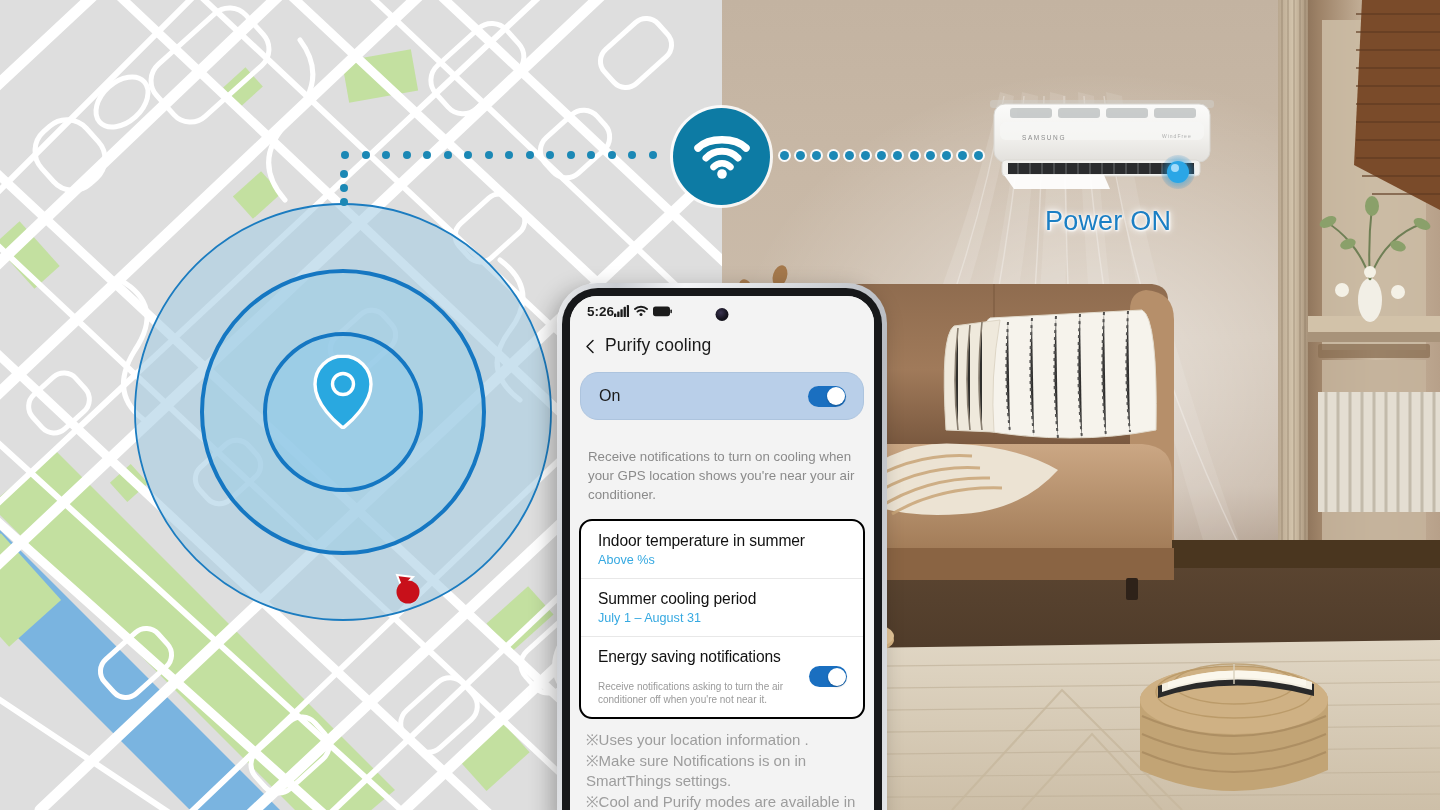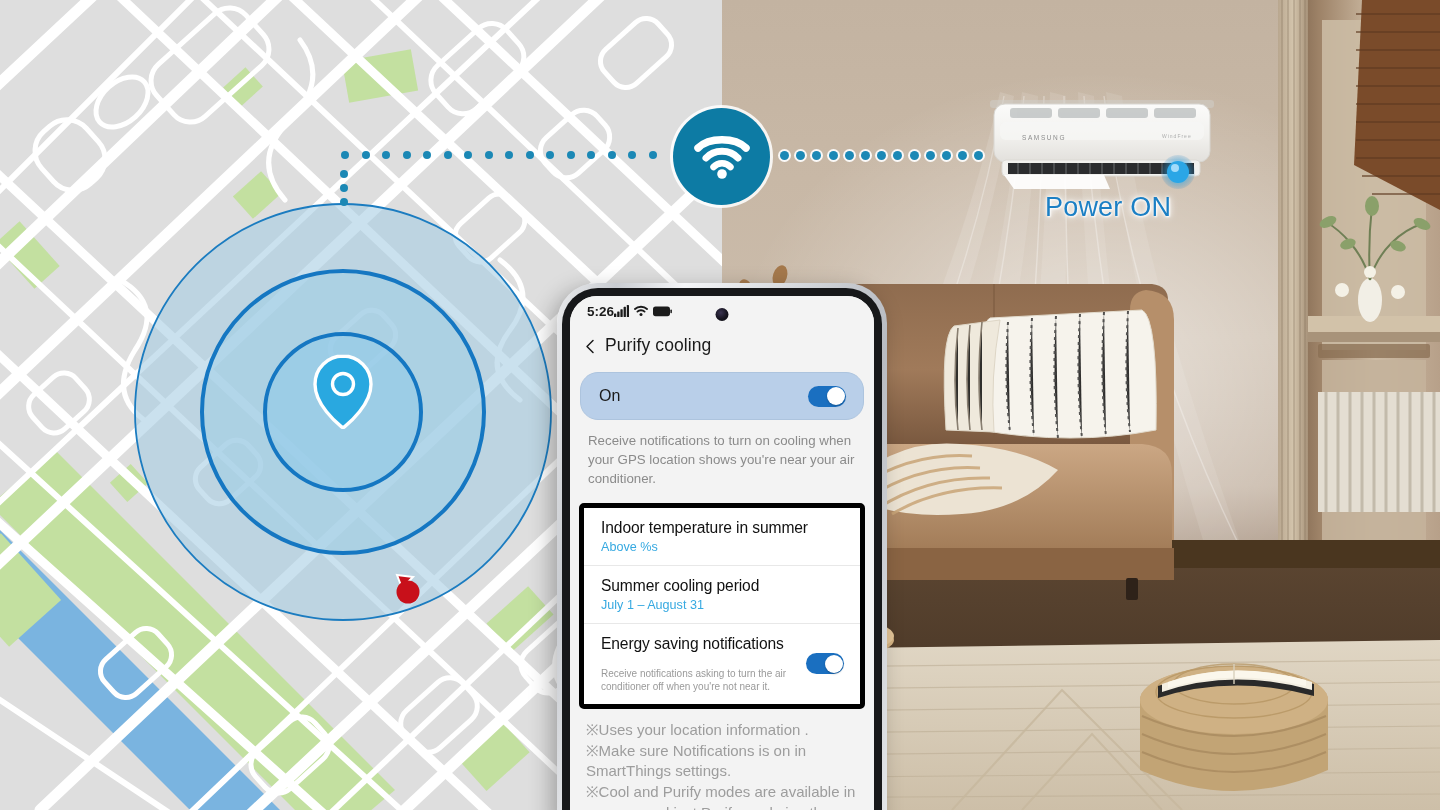--- a/index.html
+++ b/index.html
@@ -38,21 +38,21 @@
   }
 
   
   .dots { position:absolute; z-index: 25; }
   .dot-l { width: 8px; height: 8px; border-radius: 50%; background: #1b88b5; position: absolute; }
   .dot-r { width: 9px; height: 9px; border-radius: 50%; background: #1b88b5;
            box-shadow: 0 0 0 2px rgba(255,255,255,.9); position: absolute; }
 
   
   .power-label {
-    position: absolute; left: 1045px; top: 192px; z-index: 28;
+    position: absolute; left: 1045px; top: 206px; z-index: 28;
     font-size: 27px; font-weight: 400; color: #1b7fc4;
     letter-spacing: .2px;
     text-shadow: 0 0 6px #fff, 0 0 10px #fff, 0 0 3px #fff, 1px 1px 2px rgba(255,255,255,.95);
     font-family: "Liberation Sans", sans-serif;
   }
 
   
   .phone {
     position: absolute; left: 557px; top: 283px; width: 330px; height: 540px;
     z-index: 40;
@@ -110,28 +110,28 @@
     width: 38px; height: 21px; border-radius: 11px;
     background: #1a6fc0; position: relative; flex: none;
   }
   .switch .knob {
     position: absolute; right: 1.5px; top: 1.5px;
     width: 18px; height: 18px; border-radius: 50%; background: #fff;
     box-shadow: 0 1px 2px rgba(0,0,0,.25);
   }
 
   .desc-block {
-    padding: 12px 17px 14px 18px;
+    padding: 28px 17px 14px 18px;
     font-size: 13.3px; line-height: 1.42; color: #8b8b8b;
     background: #f3f3f3;
   }
 
   .list-card {
     margin: 0 9px; background: #ffffff;
-    border: 5px solid #000000; border-radius: 5px;
+    border: 2px solid #000000; border-radius: 13px;
     overflow: hidden;
   }
   .row { padding: 11px 16px 11px 17px; }
   .row + .row { border-top: 1px solid #e8e8e8; }
   .row-title { font-size: 15.6px; color: #111; font-weight: 400; letter-spacing: -.1px; }
   .row-value { font-size: 12.6px; color: #36a9e1; margin-top: 3px; }
   .row-flex { display: flex; align-items: center; justify-content: space-between; gap: 0; }
   .row-sub { font-size: 10px; color: #9a9a9a; line-height: 1.32; margin-top: 14px; }
 
   .footnotes {

